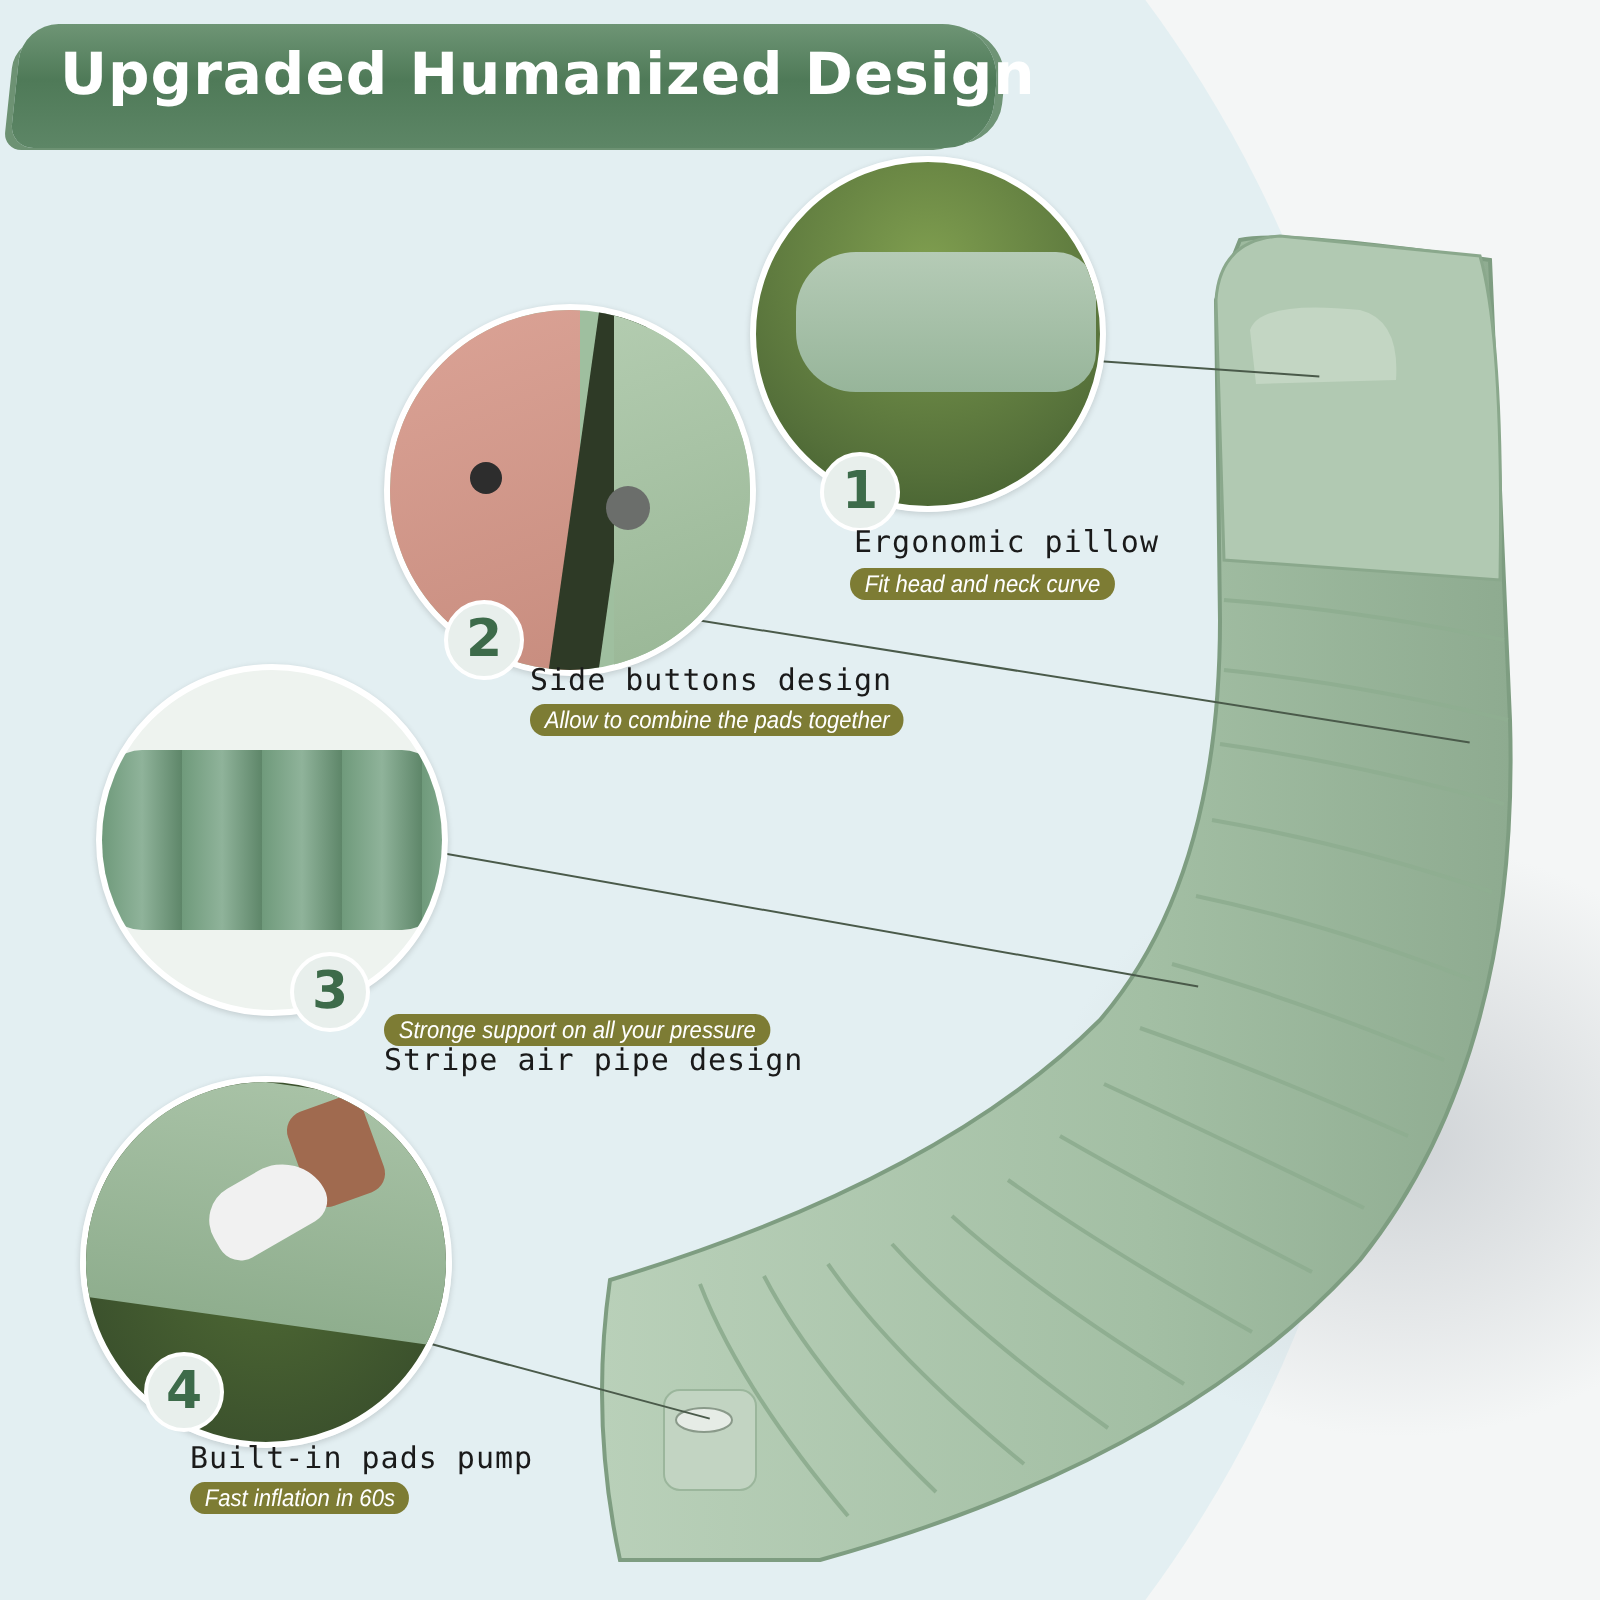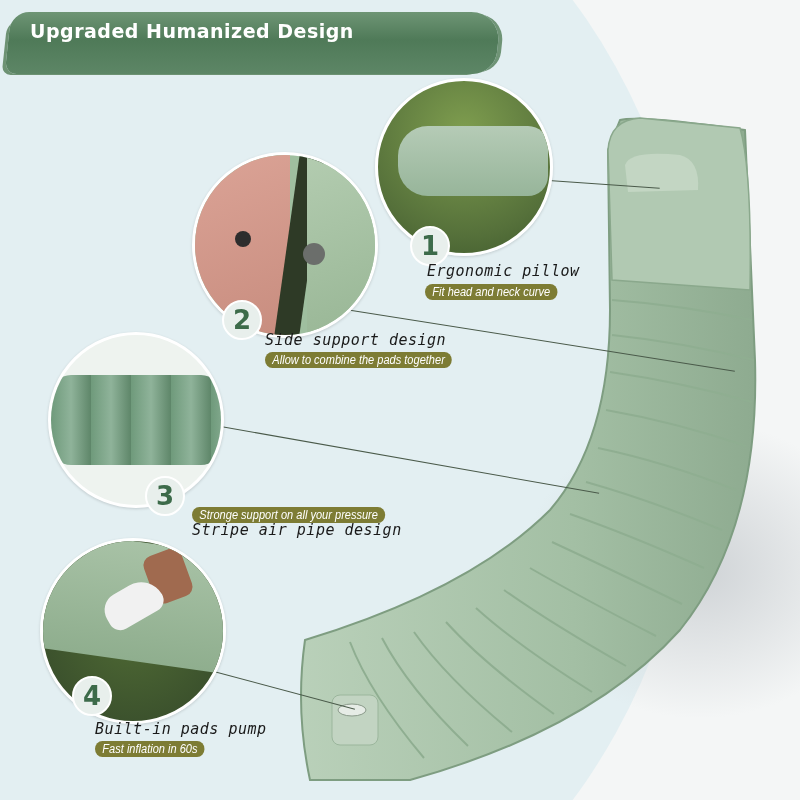--- a/index.html
+++ b/index.html
@@ -1,36 +1,36 @@
 <!DOCTYPE html>
 <html><head>
 <meta charset="utf-8">
 <style>
   html,body{margin:0;padding:0;}
   body{width:800px;height:800px;position:relative;overflow:hidden;font-family:"DejaVu Sans",sans-serif;background:#f4f6f6;}
   .bg-left{position:absolute;left:-300px;top:-200px;width:1000px;height:1200px;border-radius:50%;background:#e3eff2;}
   .bg-shadow{position:absolute;left:520px;top:420px;width:360px;height:300px;border-radius:50%;background:radial-gradient(ellipse at center,#cfd3d6 0%,rgba(207,211,214,0) 70%);}
   .title-brush{position:absolute;left:8px;top:12px;width:490px;height:62px;background:linear-gradient(180deg,#6e9575 0%,#4f7a58 45%,#5d8666 100%);border-radius:18px 30px 22px 12px;transform:skewX(-6deg);box-shadow:6px 0 0 -2px #6f9476, -6px 4px 0 -3px #6d9273;}
-  .title{position:absolute;left:30px;top:20px;color:#fff;font-family:"DejaVu Sans",sans-serif;font-weight:bold;font-size:19px;letter-spacing:0.5px;}
+  .title{position:absolute;left:30px;top:20px;color:#fff;font-family:"DejaVu Sans",sans-serif;font-weight:bold;font-size:29px;letter-spacing:0.5px;}
   .circle{position:absolute;border-radius:50%;overflow:hidden;border:3px solid #fff;box-shadow:0 1px 3px rgba(0,0,0,0.15);}
   .c1{left:375px;top:78px;width:172px;height:172px;background:radial-gradient(circle at 50% 30%,#7f9e4f,#55703a 70%,#3e5a2c);}
   .c1 .pad{position:absolute;left:20px;top:45px;width:150px;height:70px;background:linear-gradient(180deg,#b5cbb6,#97b59a);border-radius:30px 20px 20px 30px;}
   .c2{left:192px;top:152px;width:180px;height:180px;background:#9fbf9f;}
   .c2 .pink{position:absolute;left:0;top:0;width:95px;height:180px;background:linear-gradient(160deg,#dba396,#c88d7f);}
   .c2 .grass{position:absolute;left:92px;top:0;width:25px;height:180px;background:#2e3a26;transform:skewX(-8deg);}
   .c2 .green{position:absolute;left:112px;top:0;width:70px;height:180px;background:linear-gradient(160deg,#b3ccb0,#98b695);}
   .btn-dot{position:absolute;border-radius:50%;}
   .c3{left:48px;top:332px;width:170px;height:170px;background:#eef3ef;}
   .c3 .tubes{position:absolute;left:0;top:40px;width:170px;height:90px;background:repeating-linear-gradient(90deg,#6f9a7b 0,#8fb39a 20px,#5e8669 40px);border-radius:20px;}
   .c4{left:40px;top:538px;width:180px;height:180px;background:radial-gradient(circle,#4f6a34,#34482a);}
   .c4 .pad{position:absolute;left:0;top:0;width:180px;height:120px;background:linear-gradient(180deg,#a8c2a6,#8fae8e);transform:skewY(8deg);}
   .c4 .shoe{position:absolute;left:60px;top:45px;width:60px;height:36px;background:#f1f1f1;border-radius:18px 24px 12px 12px;transform:rotate(-30deg);}
   .c4 .leg{position:absolute;left:105px;top:10px;width:40px;height:50px;background:#a06a4f;border-radius:10px;transform:rotate(-20deg);}
   .badge-num{position:absolute;width:36px;height:36px;border-radius:50%;background:#e8efec;color:#3d6b4a;font-weight:bold;font-size:26px;line-height:36px;text-align:center;border:2px solid #fff;font-family:"DejaVu Sans",sans-serif;}
-  .feat-title{position:absolute;color:#1a1a1a;font-family:"DejaVu Sans Mono",monospace;font-size:15px;letter-spacing:0.5px;font-style:italic;}
+  .feat-title{position:absolute;color:#1a1a1a;font-family:"DejaVu Sans Mono",monospace;font-size:15px;letter-spacing:0.5px;}
   .feat-sub{position:absolute;background:#7d7c34;color:#fff;font-family:"Liberation Sans",sans-serif;font-style:italic;font-size:12px;padding:1px 8px;border-radius:10px;white-space:nowrap;transform:scaleX(0.92);transform-origin:left;}
   .leader{position:absolute;height:1px;background:#4a5a4a;transform-origin:left center;}
   .mat{position:absolute;}
 </style>
 </head>
 <body>
 
 <div class="bg-left"></div>
 <div class="bg-shadow"></div>
 
@@ -86,21 +86,21 @@
 <div class="feat-sub" style="left:425px;top:284px;">Fit head and neck curve</div>
 
 <div class="circle c2">
   <div class="pink"></div>
     <div class="grass"></div>
     <div class="green"></div>
   <div class="btn-dot" style="left:40px;top:76px;width:16px;height:16px;background:#2d2d2d;"></div>
   <div class="btn-dot" style="left:108px;top:88px;width:22px;height:22px;background:#6b6e6b;"></div>
 </div>
 <div class="badge-num" style="left:222px;top:300px;">2</div>
-<div class="feat-title" style="left:265px;top:331px;">Side support design</div>
+<div class="feat-title" style="left:265px;top:331px;">Side buttons design</div>
 <div class="feat-sub" style="left:265px;top:352px;">Allow to combine the pads together</div>
 
 <div class="circle c3">
     <div class="tubes"></div>
   </div>
 <div class="badge-num" style="left:145px;top:476px;">3</div>
 <div class="feat-title" style="left:192px;top:485px;margin-top:36px;">Stripe air pipe design</div>
 <div class="feat-sub" style="left:192px;top:507px;">Stronge support on all your pressure</div>
 
 <div class="circle c4">

